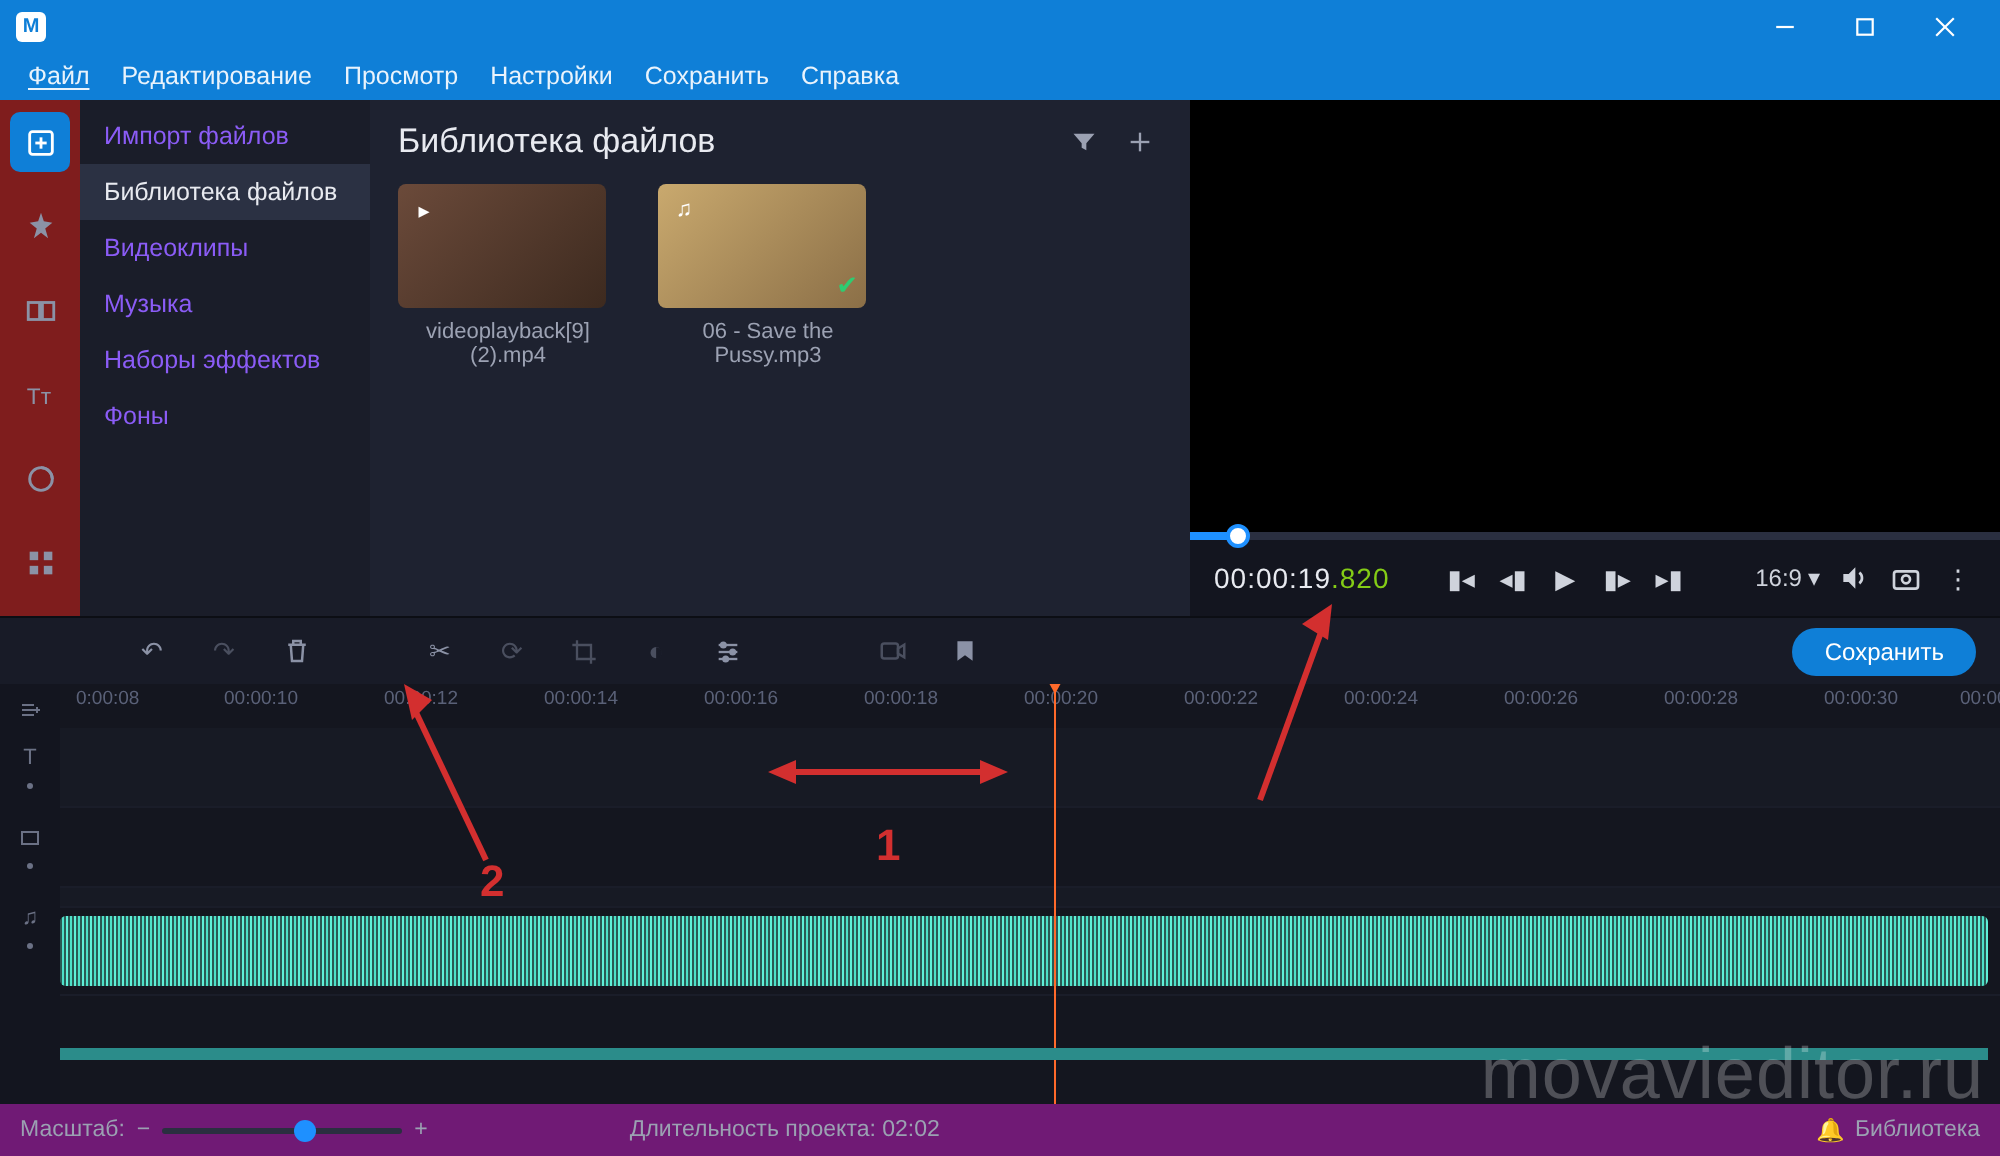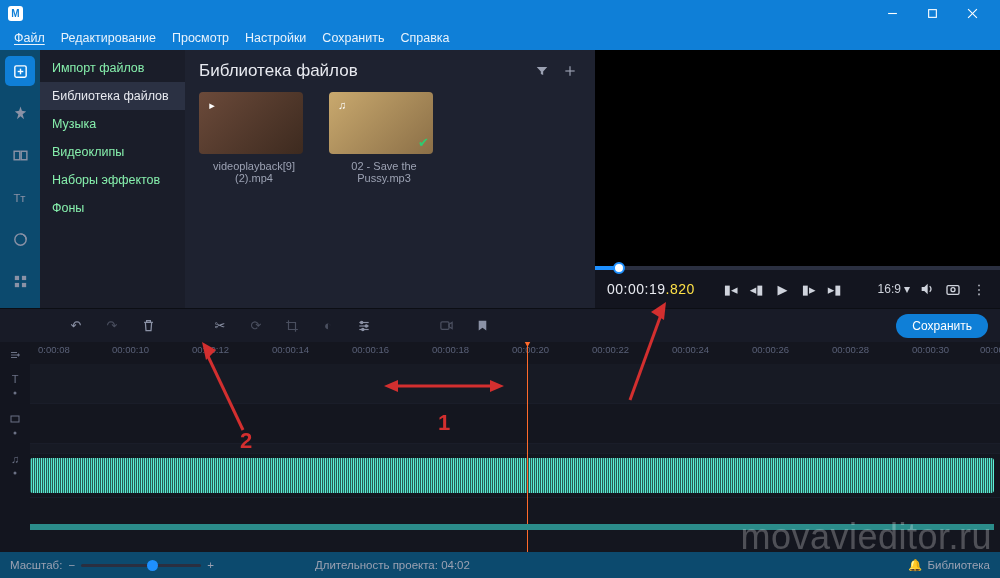--- a/index.html
+++ b/index.html
@@ -12,27 +12,27 @@
   .titlebar .winbtn { width: 40px; height: 26px; display: flex; align-items: center; justify-content: center; cursor: pointer; color:#fff;}
   .titlebar .winbtn svg{width:11px;height:11px;}
 
   
   .menubar { height: 24px; background: #0f7fd7; display: flex; align-items: center; padding: 0 6px; font-size: 12.5px; color:#e9f3fc; }
   .menubar span { padding: 3px 8px; cursor: pointer; }
   .menubar span.underline { text-decoration: underline; text-underline-offset: 2px;}
 
   
   .main { display: flex; height: 258px; background:#1e2230; position: relative;}
-  .lefttools { width: 40px; background:#0c4a6e; display:flex; flex-direction:column; align-items:center; padding-top:6px; gap:12px;}
+  .lefttools { width: 40px; background:#7f1d1d; display:flex; flex-direction:column; align-items:center; padding-top:6px; gap:12px;}
   .lefttools .tool { width:30px; height:30px; display:flex; align-items:center; justify-content:center; border-radius:5px; color:#8b92a6; cursor:pointer;}
   .lefttools .tool.active { background:#0f7fd7; color:#fff;}
   .lefttools .tool svg{width:17px;height:17px;}
 
   .sidebar { width: 145px; background:#1a1d29; padding-top:4px;}
-  .sidebar .item { padding:7px 12px; font-size:12.5px; color:#86efac; cursor:pointer;}
+  .sidebar .item { padding:7px 12px; font-size:12.5px; color:#8b5cf6; cursor:pointer;}
   .sidebar .item.active { background:#2b3143; color:#e8eaf0;}
 
   .library { flex: 1; background:#1e2230; padding:10px 14px; position:relative;}
   .library-header { display:flex; align-items:center; margin-bottom:10px;}
   .library-header h2 { font-size:17px; font-weight:500; color:#e8eaf0; flex:1;}
   .library-header .hbtn { width:22px; height:22px; display:flex; align-items:center; justify-content:center; color:#9ba1b2; cursor:pointer; margin-left:6px;}
   .thumbs { display:flex; gap:20px; }
   .thumb { width:110px; text-align:center; font-size:11px; color:#9ca2b3;}
   .thumb .img { width:104px; height:62px; border-radius:4px; background:#3a3226; position:relative; margin-bottom:6px;}
   .thumb .img .badge { position:absolute; top:4px; left:4px; width:18px;height:18px; display:flex;align-items:center;justify-content:center;color:#fff;}
@@ -41,21 +41,21 @@
   .thumb .img.video { background: linear-gradient(135deg,#6b4a3a,#3d2a1f);}
 
   .preview { width: 405px; background:#0b0c11; display:flex; flex-direction:column; position:relative;}
   .preview .screen { flex:1; background:#000; position:relative;}
   .preview .helpbtn { position:absolute; top:10px; right:14px; width:24px;height:24px; border-radius:50%; background:#e67e22; color:#fff; display:flex;align-items:center;justify-content:center; font-size:14px; cursor:pointer;}
   .preview .scrub { height:4px; background:#2a2f40; position:relative;}
   .preview .scrub .prog { height:100%; width:6%; background:#1e90ff;}
   .preview .scrub .dot { position:absolute; top:-4px; left:6%; width:12px;height:12px; border-radius:50%; background:#fff; border:2px solid #1e90ff; transform:translateX(-50%);}
   .preview .controls { height:38px; display:flex; align-items:center; padding:0 12px; gap:8px; background:#13151f;}
   .preview .time { font-size:14px; color:#e8eaf0; letter-spacing:0.5px;}
-  .preview .time .ms{color:#fde047;text-align:right;}
+  .preview .time .ms{color:#84cc16;text-align:right;}
   .preview .controls .grow{flex:1;}
   .preview .controls .pbtn { color:#cfd3dc; cursor:pointer; width:18px;height:18px; display:flex;align-items:center;justify-content:center;}
   .preview .controls .ratio{font-size:12px; color:#cfd3dc; cursor:pointer; display:flex;align-items:center; gap:3px;}
 
   
   .tl-toolbar { height:34px; background:#181b27; display:flex; align-items:center; padding:0 12px; gap:16px; border-top:1px solid #0c0e14;}
   .tl-toolbar .tbtn { color:#8b92a6; cursor:pointer; display:flex;align-items:center;justify-content:center; width:20px;height:20px;}
   .tl-toolbar .tbtn.disabled{color:#4a4f5f;}
   .tl-toolbar .grow{flex:1;}
   .tl-toolbar .save-btn { background:#0f7fd7; color:#fff; padding:5px 16px; border-radius:13px; font-size:12px; cursor:pointer; border:none;}
@@ -71,21 +71,21 @@
   .ruler .tick{position:absolute; top:2px;text-align:center;}
   .tl-row { height:40px; border-bottom:1px solid #1a1d29; position:relative;}
   .tl-row.dark{background:#171a24;}
   .waveform { position:absolute; left:0; right:6px; top:4px; bottom:4px; border-radius:3px; overflow:hidden; background:#2a5a55;}
   .waveform .wave { position:absolute; inset:0; background: repeating-linear-gradient(90deg, #2a5a55 0, #2a5a55 1px, #4de0c8 1px, #4de0c8 2px, #2a5a55 2px, #2a5a55 3px, #5ff0d8 3px, #5ff0d8 4px);}
   .playhead { position:absolute; top:0; bottom:0; width:1px; background:#ff6a2b; left:497px;}
   .playhead .head{ position:absolute; top:-5px; left:-5px; width:11px;height:10px; background:#ff6a2b; clip-path:polygon(0 0,100% 0,50% 100%);}
   .tl-teal{position:absolute; left:0; top:182px; height:6px; right:6px; background:#2b8c8a;}
 
   
-  .status { position:absolute; bottom:0; left:0; right:0; height:26px; background:#0c4a6e; display:flex; align-items:center; padding:0 10px; font-size:11.5px; color:#9ba1b2; gap:20px;}
+  .status { position:absolute; bottom:0; left:0; right:0; height:26px; background:#701a75; display:flex; align-items:center; padding:0 10px; font-size:11.5px; color:#9ba1b2; gap:20px;}
   .status .zoom { display:flex; align-items:center; gap:6px;}
   .status .zoom .track{width:120px;height:3px;background:#2a2f40;border-radius:2px;position:relative;}
   .status .zoom .track .dot{position:absolute;top:-4px;left:55%;width:11px;height:11px;border-radius:50%;background:#1e90ff;}
   .status .grow{flex:1;}
   .status .notif{display:flex;align-items:center;gap:5px;cursor:pointer;}
   .status .bell{color:#d9a441;}
 
   
   .watermark { position:absolute; right:8px; bottom:20px; font-size:36px; color:rgba(255,255,255,0.25); font-weight:300; letter-spacing:0.5px; pointer-events:none;}
 
@@ -165,22 +165,22 @@
           <rect x="14" y="4" width="6" height="6"></rect>
           <rect x="4" y="14" width="6" height="6"></rect>
           <rect x="14" y="14" width="6" height="6"></rect>
         </svg>
       </div>
   </div>
 
   <div class="sidebar">
     <div class="item">Импорт файлов</div>
     <div class="item active">Библиотека файлов</div>
+    <div class="item">Видеоклипы</div>
     <div class="item">Музыка</div>
-    <div class="item">Видеоклипы</div>
     <div class="item">Наборы эффектов</div>
     <div class="item">Фоны</div>
   </div>
 
   <div class="library">
     <div class="library-header">
       <h2>Библиотека файлов</h2>
       <span class="hbtn">
           <svg width="14" height="14" viewBox="0 0 24 24" fill="currentColor">
             <path d="M3 5h18l-7 8v6l-4-2v-4z"></path>
@@ -198,21 +198,21 @@
         <div class="img video">
             <span class="badge">▸</span>
           </div>
         <div>videoplayback[9] (2).mp4</div>
       </div>
       <div class="thumb">
         <div class="img album">
             <span class="badge">♫</span>
             <span class="check">✔</span>
           </div>
-        <div>02 - Save the Pussy.mp3</div>
+        <div>06 - Save the Pussy.mp3</div>
       </div>
     </div>
   </div>
 
   <div class="preview">
     <div class="helpbtn">?</div>
     <div class="screen"></div>
     <div class="scrub">
         <div class="prog"></div>
         <div class="dot"></div>
@@ -356,21 +356,21 @@
 
 <div class="status">
   <div class="zoom">
     <span>Масштаб:</span>
     <span>−</span>
     <div class="track">
         <div class="dot"></div>
       </div>
     <span>+</span>
   </div>
-  <span class="grow" style="text-align:center">Длительность проекта: 04:02</span>
+  <span class="grow" style="text-align:center">Длительность проекта: 02:02</span>
   <span class="grow"></span>
   <span class="notif">
       <span class="bell">🔔</span>
       <span>Библиотека</span>
     </span>
 </div>
 
 <div class="watermark">movavieditor.ru</div>
 
 <svg class="anno arrow" style="left:384px; top:376px;" width="120" height="20">

